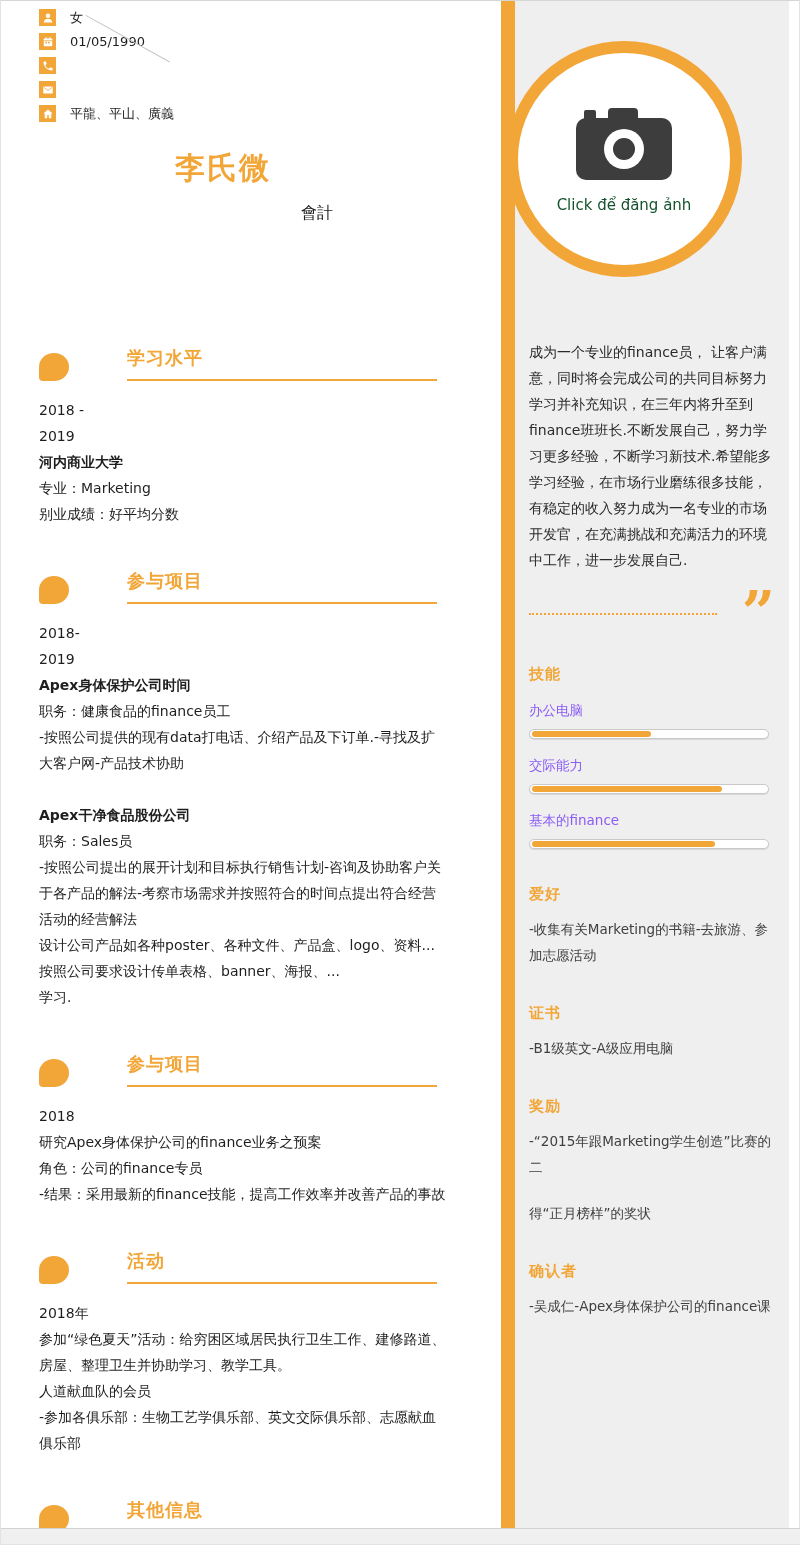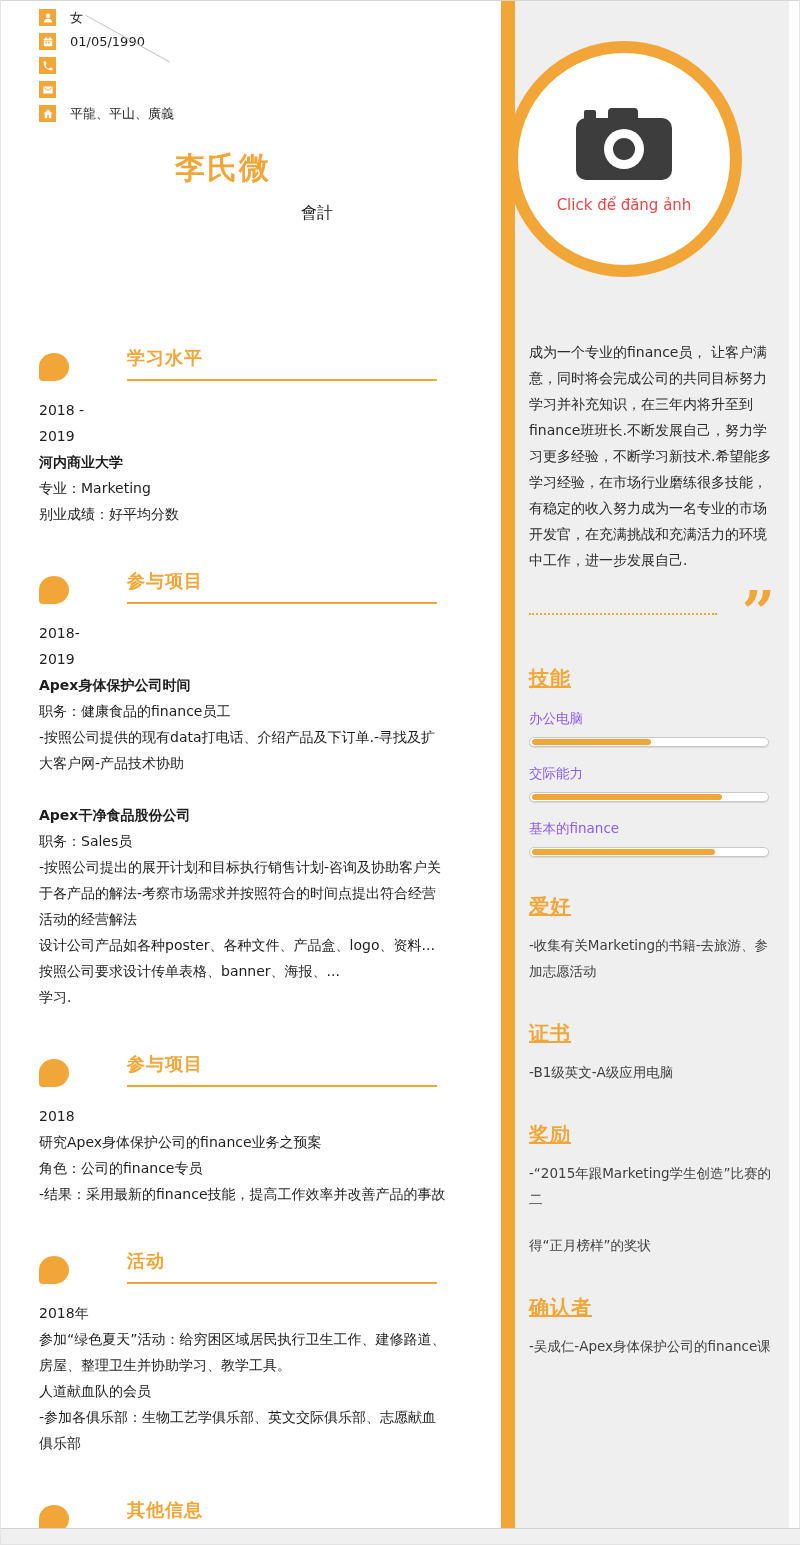--- a/index.html
+++ b/index.html
@@ -35,30 +35,30 @@
   
   .vbar { position:absolute; left:500px; top:0; width:14px; height:1529px; background:var(--accent); }
   .panel { position:absolute; left:514px; top:0; width:274px; height:1529px; background:#efefef; }
   .photo {
     position:absolute; left:505px; top:40px; width:236px; height:236px;
     border-radius:50%; background:#ffffff; border:12px solid var(--accent);
     display:flex; flex-direction:column; align-items:center; justify-content:center;
     gap:12px; cursor:pointer;
   }
   .photo svg { width:104px; height:80px; }
-  .photo-caption { font-size:15px; color:#ef4444; }
+  .photo-caption { font-size:15px; color:#14532d; }
 
   .panel-inner { position:absolute; left:528px; top:338px; width:246px; }
   .objective { font-size:14px; line-height:26px; color:#2a2a2a; }
   .quote-row { margin-top:22px; display:flex; align-items:flex-start; justify-content:space-between; }
   .dotted { border-top:2px dotted var(--accent); width:188px; margin-top:18px; }
   .quote { font-family:"DejaVu Serif","Liberation Serif",serif; font-size:58px; line-height:34px; color:var(--accent); font-weight:bold; }
 
   .rsec { margin-top:36px; }
-  .rsec-title { color:var(--accent); font-size:20px; font-weight:600; letter-spacing:1px;text-decoration:underline; }
+  .rsec-title { color:var(--accent); font-size:15px; font-weight:600; letter-spacing:1px; }
   .skill { margin-top:18px; }
   .skill-label { font-size:13.5px; margin-bottom:9px; color:#8b5cf6; }
   .bar { width:240px; height:10px; background:#ffffff; border:1px solid #c9c9c9; border-radius:6px; position:relative; box-shadow:0 1px 1px rgba(0,0,0,.10); }
   .fill { position:absolute; left:2px; top:1px; height:6px; background:var(--accent); border-radius:4px; }
   .rsec-body { margin-top:12px; font-size:13.5px; line-height:26px; color:#404040; }
   .award2 { margin-top:20px; }
 
   .bottom-bar { position:absolute; left:0; bottom:0; width:800px; height:16px; background:#f0f0f0; border-top:1px solid #d2d2d2; }
 </style>
 </head>

